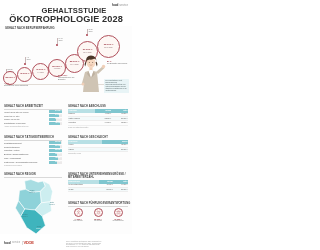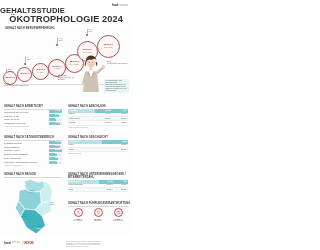--- a/index.html
+++ b/index.html
@@ -16,22 +16,22 @@
   
   .hdr { position:absolute; left:0; top:0; width:132px; height:26px; background:#ffffff; }
   .brandmark {
     position:absolute; right:4px; top:3px;
     display:flex; align-items:center; gap:1px;
   }
   .brandmark .bm-dark { font-size:3px; font-weight:bold; color:#2b2b2b; letter-spacing:-0.1px; }
   .brandmark .bm-grey { font-size:3px; color:#9a9a9a; letter-spacing:-0.1px; }
 
   .title1 {
-    position:absolute; left:0; right:0; top:7px;
-    text-align:left; font-size:7.6px; font-weight:bold;
+    position:absolute; left:16px; right:0; top:7px;
+    text-align:center; font-size:7.6px; font-weight:bold;
     color:#2f2f2f; letter-spacing:0.1px; line-height:8px;
   }
   .title2 {
     position:absolute; left:0; right:0; top:14.5px;
     text-align:center; font-size:9.2px; font-weight:bold;
     color:#2f2f2f; letter-spacing:0.1px; line-height:9.5px;
   }
 
   
   .sec-head {
@@ -126,21 +126,21 @@
 <body>
 
 <div class="page">
 
   <div class="hdr">
     <div class="brandmark">
       <span class="bm-dark">food</span>
       <span class="bm-grey">service</span>
     </div>
     <div class="title1">GEHALTSSTUDIE</div>
-    <div class="title2">ÖKOTROPHOLOGIE 2024</div>
+    <div class="title2">ÖKOTROPHOLOGIE 2028</div>
   </div>
 
   <div class="bubblewrap">
     <div class="bub-title">
       <div class="sec-head">GEHALT NACH BERUFSERFAHRUNG</div>
     </div>
     <div class="axis-base"></div>
 
     <div class="tickdot" style="left:5.4px; top:48px;"></div>
     <div class="tick" style="left:6px;  top:42px; height:6px;"></div>

